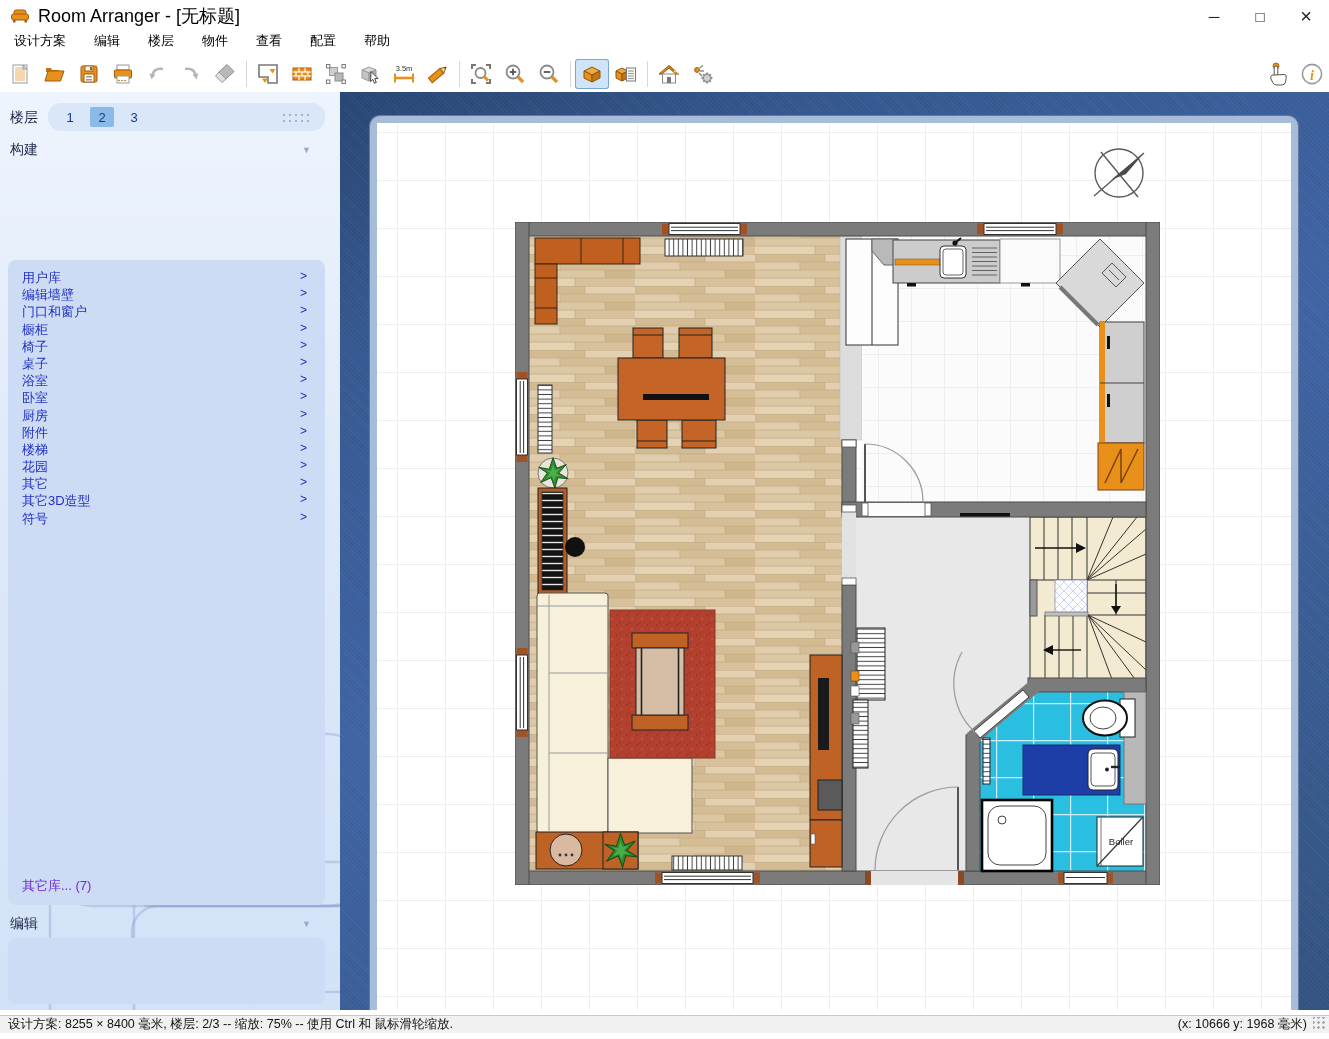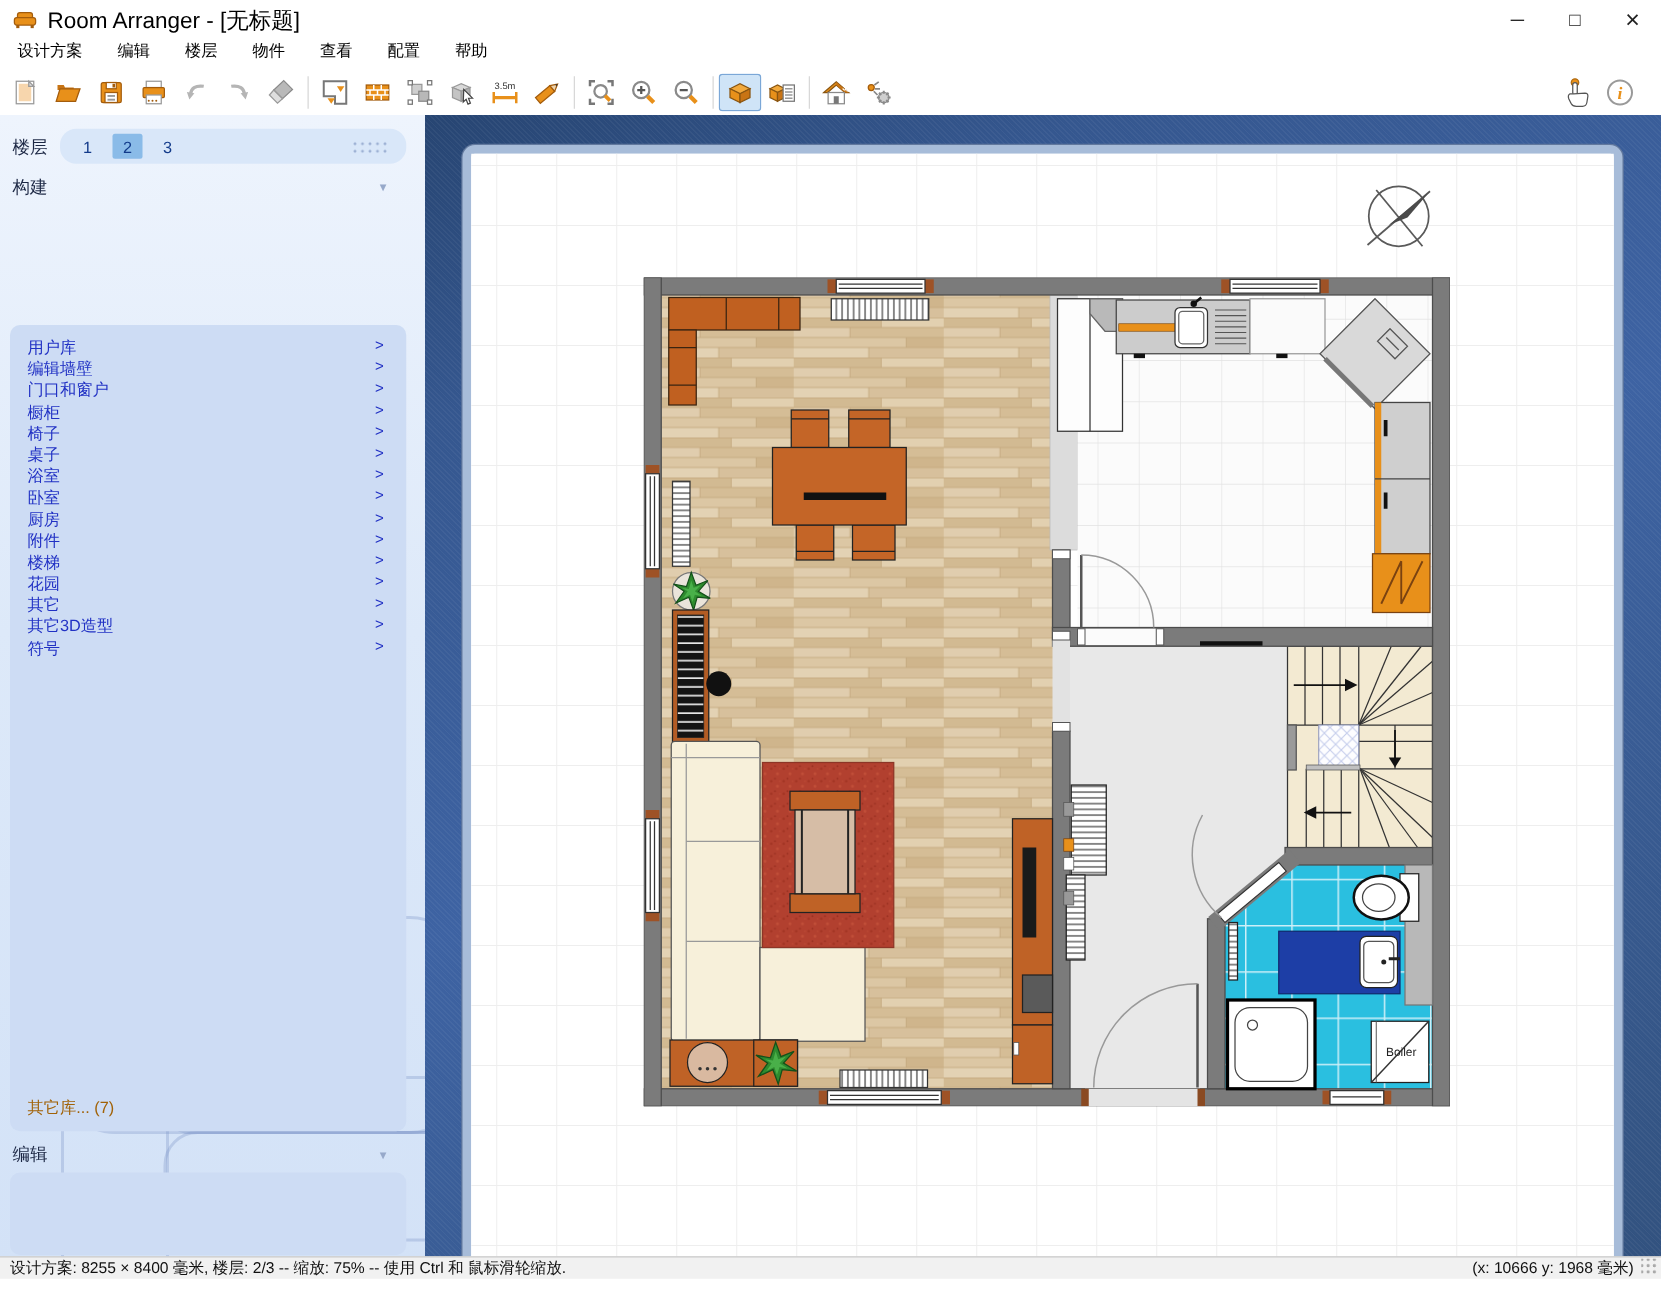--- a/index.html
+++ b/index.html
@@ -9,21 +9,21 @@
   .titlebar{position:absolute;left:0;top:0;right:0;height:32px;background:#fff;display:flex;align-items:center}
   .app-icon{margin:0 8px 0 10px;display:flex}
   .win-title{font-size:18px;color:#000}
   .win-controls{margin-left:auto;display:flex}
   .winbtn{width:46px;height:32px;display:flex;align-items:center;justify-content:center;font-size:15px;color:#222;cursor:default}
   .winbtn.close{font-size:20px}
   
   .menubar{position:absolute;left:0;top:32px;right:0;height:24px;background:#fff;display:flex;align-items:flex-start}
   .menubar .mi{padding:0 14px;font-size:13px;color:#000}
   
-  .toolbar{position:absolute;left:0;top:56px;right:16px;height:36px;background:#fff;border-bottom:1px solid #e0e0e0;
+  .toolbar{position:absolute;left:0;top:56px;right:0;height:36px;background:#fff;border-bottom:1px solid #e0e0e0;
            display:flex;align-items:center;padding-left:4px}
   .tbtn{width:34px;height:30px;display:flex;align-items:center;justify-content:center;border-radius:3px;flex:0 0 auto}
   .tbtn.selected{background:#cfe4f7;box-shadow:0 0 0 1px #7ba7d7 inset}
   .tsep{width:1px;height:26px;background:#d8d8d8;margin:0 4px;flex:0 0 auto}
   .tspacer{flex:1}
   
   .main{position:absolute;top:92px;bottom:29px;left:0;right:0}
   .sidebar{position:absolute;left:0;top:0;bottom:0;width:340px;overflow:hidden;
            background:linear-gradient(180deg,#eef4fd 0%,#dde9f9 45%,#d3e2f7 100%);border-right:1px solid #bccadf}
   .sb-label{font-size:14px;color:#1c2744}
@@ -40,38 +40,38 @@
   .sb-panel{position:absolute;left:8px;right:15px;background:#cddcf4;border-radius:8px}
   .build-panel{top:70px;height:66px;padding:7px 0 0 14px;box-sizing:border-box}
   .step{font-size:13px;color:#2131c4;line-height:18px;white-space:pre}
   .add-hdr{top:140px}
   .search-input{position:absolute;right:15px;top:4px;width:74px;height:15px;border:1px solid #7a8aa0;
                 font-size:12px;padding:1px 4px;background:#fff;font-family:inherit}
   .cat-panel{top:168px;height:645px}
   .cat-list{padding-top:9px}
   .cat-item{display:flex;align-items:flex-start;height:17.2px;padding:0 18px 0 14px;font-size:13px;color:#2131c4}
   .cat-item .chev{margin-left:auto;font-size:12px;color:#2131c4}
-  .other-link{position:absolute;left:14px;bottom:10px;font-size:13px;color:#a16207}
+  .other-link{position:absolute;left:14px;bottom:10px;font-size:13px;color:#6d28d9}
   .edit-hdr{top:820px}
   .edit-panel{top:846px;height:66px}
   .watermark{position:absolute;left:0;top:640px;pointer-events:none}
   
   .canvas{position:absolute;left:340px;top:0;right:0;bottom:0;overflow:hidden;
       background:linear-gradient(155deg,#274572 0%,#35578f 18%,#3e63a3 48%,#32527f 100%)}
   .canvas::before{content:"";position:absolute;inset:0;
       background:repeating-linear-gradient(45deg,rgba(255,255,255,0.045) 0 1px,rgba(0,0,0,0) 1px 3px)}
   .frame{position:absolute;left:30px;top:24px;width:914px;height:1010px;border:7px solid #a7bcd9;border-radius:10px;
          background:#fff;box-shadow:0 0 0 1px #62799e}
   .sheet{position:absolute;inset:0;background:#fff;
      background-image:linear-gradient(#eeeeee 1px,rgba(0,0,0,0) 1px),linear-gradient(90deg,#eeeeee 1px,rgba(0,0,0,0) 1px);
      background-size:48px 48px;background-position:20px 9px}
   svg.plan{position:absolute;left:138px;top:99px}
   svg.compass{position:absolute;left:712px;top:20px}
   
-  .statusbar{position:absolute;left:0;bottom:16px;right:0;height:18px;background:#f1f1f1;border-top:1px solid #c9c9c9;
+  .statusbar{position:absolute;left:0;bottom:6px;right:0;height:18px;background:#f1f1f1;border-top:1px solid #c9c9c9;
              display:flex;align-items:flex-start;font-size:12.5px;color:#111;padding-left:8px;box-sizing:border-box}
   .status-right{margin-left:auto;padding-right:22px}
   .resize-grip{position:absolute;right:3px;bottom:3px;width:13px;height:13px;
      background-image:radial-gradient(circle,#a9a9a9 1.2px,rgba(0,0,0,0) 1.5px);background-size:5px 5px;background-position:bottom right}
 </style>
 </head>
 <body>
 
 <div class="titlebar">
   <span class="app-icon">

